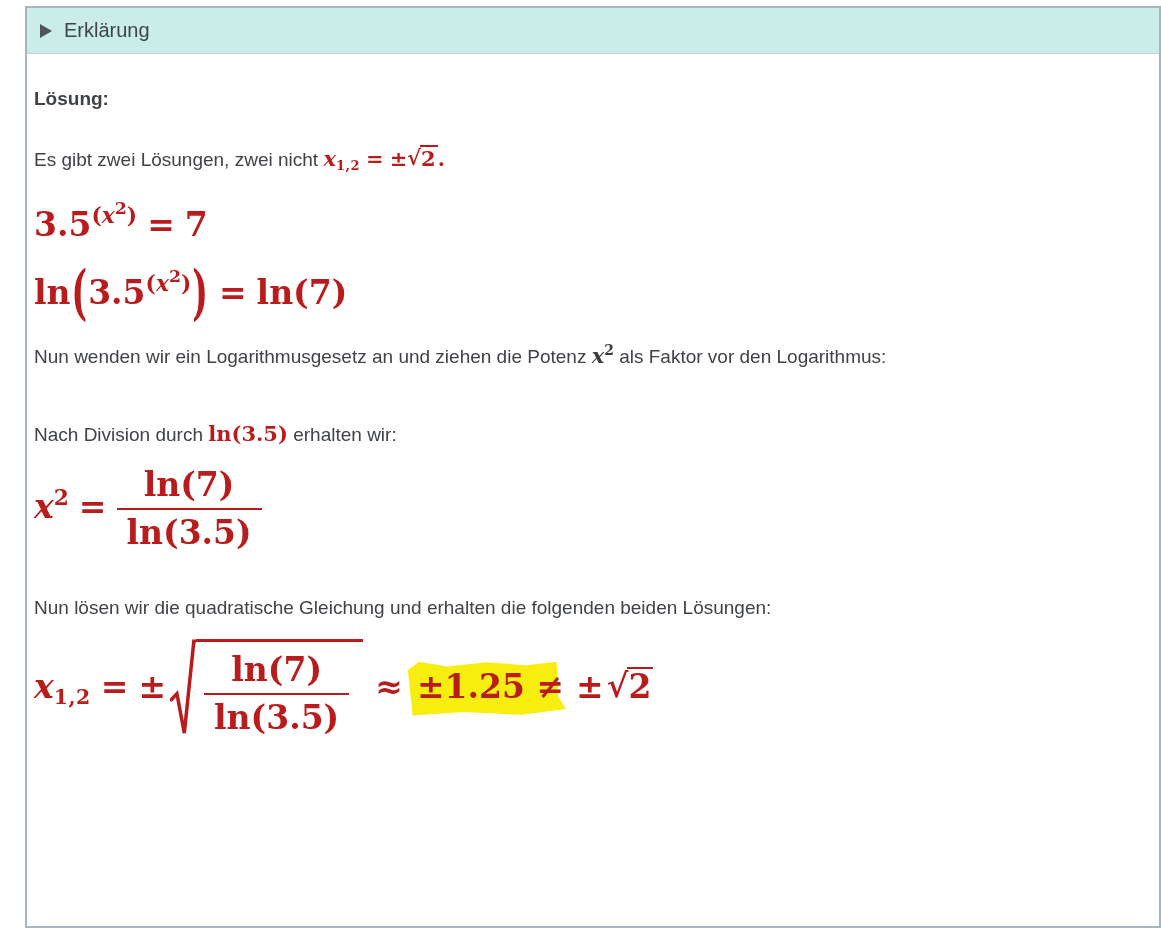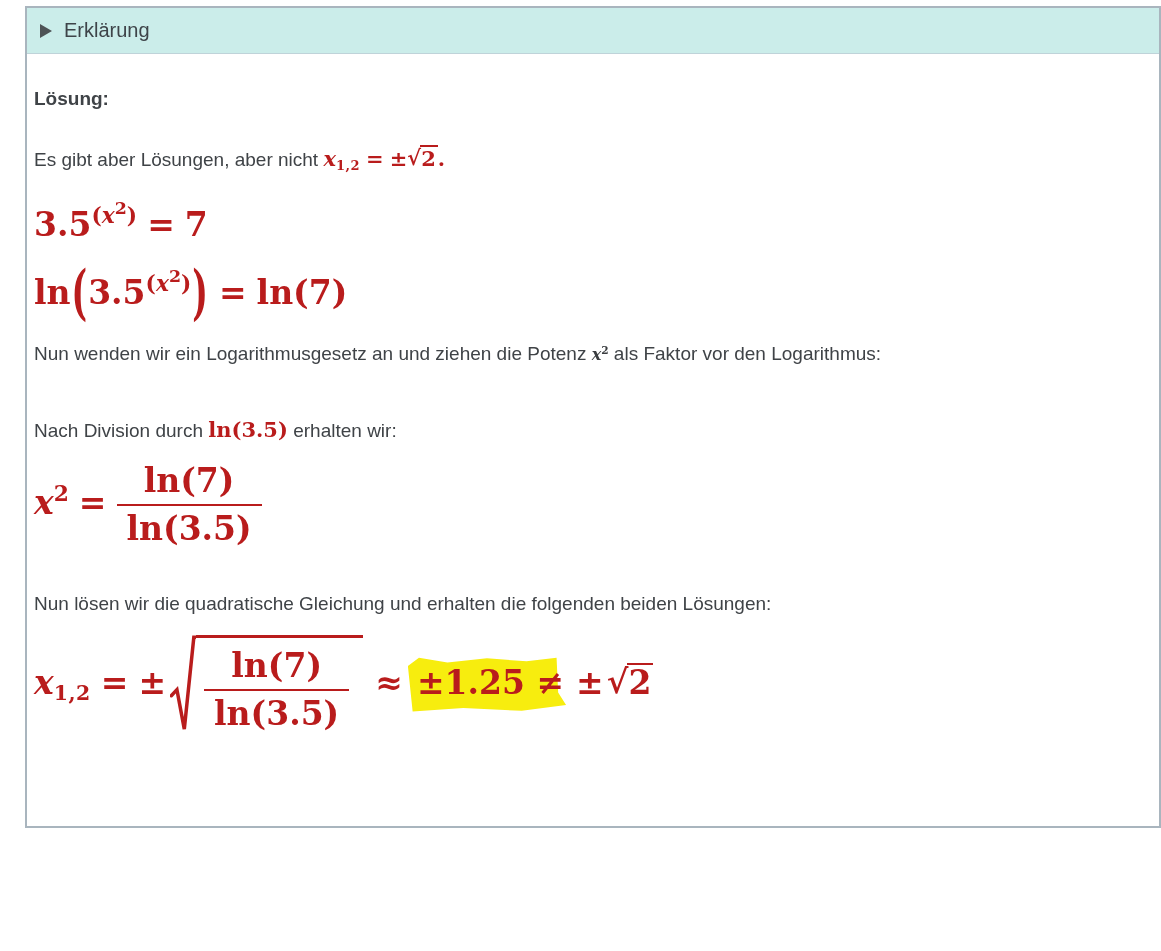--- a/index.html
+++ b/index.html
@@ -1,21 +1,21 @@
 <!DOCTYPE html>
 <html><head>
 <meta charset="utf-8">
 <style>
   html,body { margin:0; padding:0; }
   body {
     width:1161px; height:951px; background:#ffffff; position:relative; overflow:hidden;
     font-family:"Liberation Sans", sans-serif;
   }
   .panel {
-    position:absolute; left:25px; top:6px; width:1136px; height:822px;
+    position:absolute; left:25px; top:6px; width:1136px; height:922px;
     border:2px solid #a9b5be; box-sizing:border-box; background:#ffffff;
   }
   .panel-header {
     height:46px; box-sizing:border-box; background:#cbedea;
     border-bottom:1px solid #bfd3d9;
     display:flex; align-items:center; padding-left:13px; cursor:pointer;
   }
   .tri {
     width:0; height:0; display:inline-block;
     border-left:12px solid #4e5356;
@@ -25,21 +25,21 @@
   .header-title { font-size:20px; color:#3e4449; }
   .panel-body {
     padding:32px 16px 0 7px; font-size:19px; color:#3f4347; line-height:1.35;
   }
   .panel-body p { margin:0; }
   .bold-heading { font-weight:700; font-size:19px; }
 
   
   .math, .dmath { font-family:"DejaVu Serif", serif; font-weight:700; color:#b91c1c; }
   .math { font-size:21px; }
-  .math-sm { font-family:"DejaVu Serif", serif; font-weight:700; color:#3a3d40; font-size:16px; }
+  .math-sm { font-family:"DejaVu Serif", serif; font-weight:700; color:#3a3d40; font-size:21px; }
   .dmath { font-size:33px; line-height:1.2; }
   .mi { font-style:italic; }
   .e-sup { font-size:66%; vertical-align:0.6em; }
   .e-sup2 { font-size:80%; vertical-align:0.5em; }
   .e-sub { font-size:62%; vertical-align:-0.3em; letter-spacing:0.5px; }
   .mo { margin:0 10px; }
   .mo-i { margin:0 6px; }
   .mo-dot { margin:0 9px; }
   .bigp { display:inline-block; transform:scaleY(1.8); padding:0 1px; }
 
@@ -86,21 +86,21 @@
   <div class="panel-header">
     <span class="tri"></span>
     <span class="header-title">Erklärung</span>
   </div>
 
   <div class="panel-body">
 
     <p class="bold-heading">Lösung:</p>
 
     <p class="m-sol-p">
-      <span>Es gibt aber Lösungen, aber nicht </span><span class="math"><span class="mi">x</span><sub class="e-sub">1,2</sub><span class="mo-i">=</span><span>±</span><span class="isqrt">
+      <span>Es gibt zwei Lösungen, zwei nicht </span><span class="math"><span class="mi">x</span><sub class="e-sub">1,2</sub><span class="mo-i">=</span><span>±</span><span class="isqrt">
             <span class="rsym">√</span>
             <span class="rbody">2</span>
           </span><span>.</span></span>
     </p>
 
 
     <p class="dmath m-f1">
       <span>3.5</span><sup class="e-sup"><span>(</span><span class="mi">x</span><sup class="e-sup2">2</sup><span>)</span></sup><span class="mo">=</span><span>7</span>
     </p>
 

